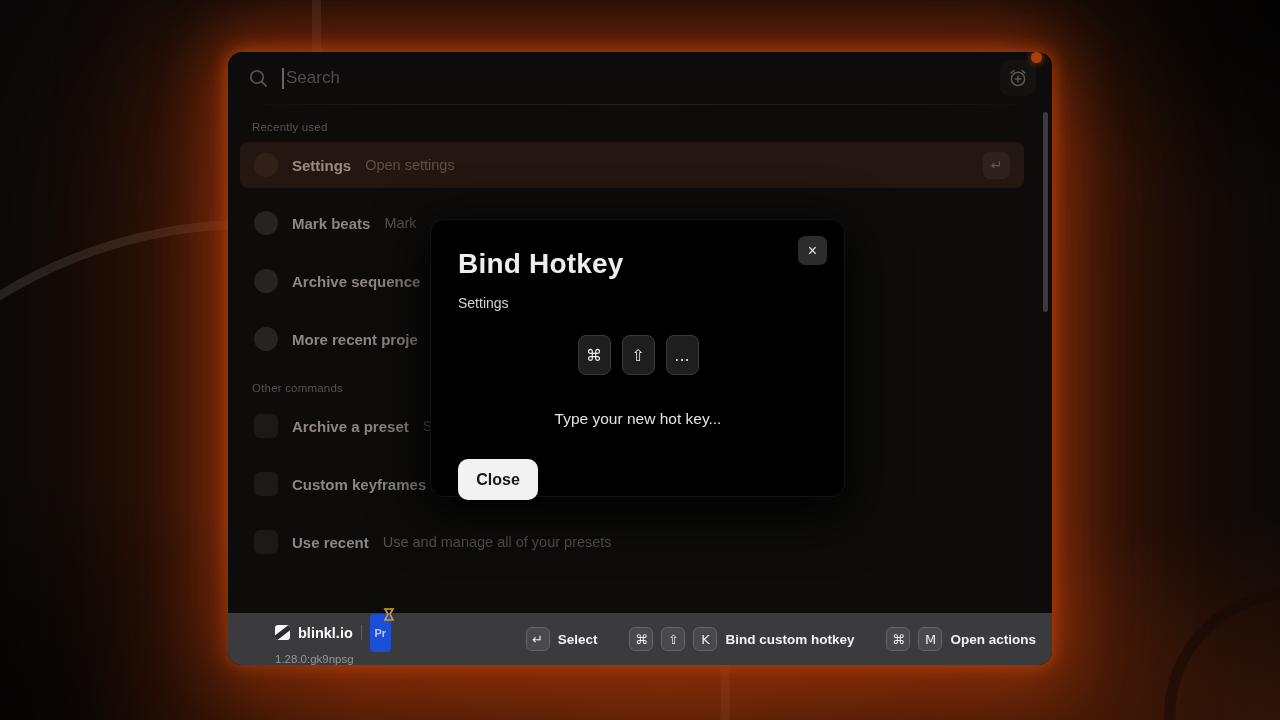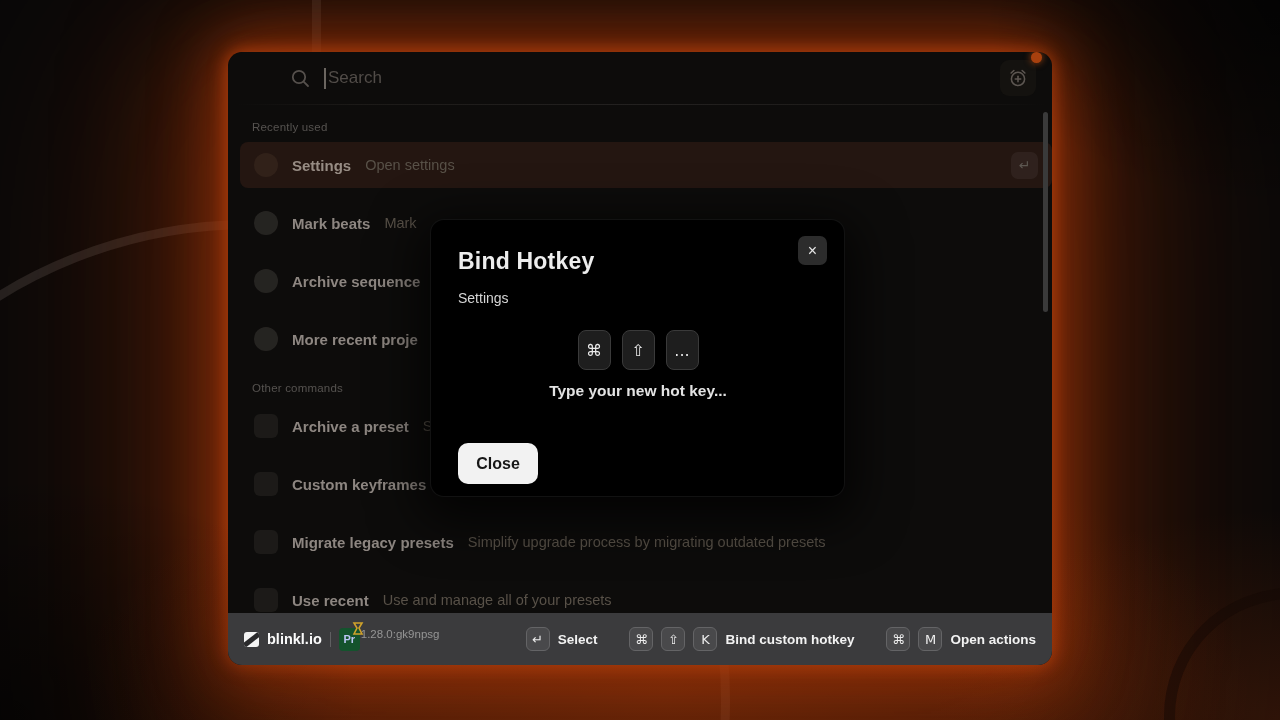--- a/index.html
+++ b/index.html
@@ -43,21 +43,21 @@
       0 90px 220px 110px rgba(140,45,6,0.28);
   }
 
   .palette {
     position:absolute; left:228px; top:52px; width:824px; height:613px;
     background:#0d0c0b; border-radius:14px; overflow:hidden; z-index:5;
     display:flex; flex-direction:column;
   }
 
   
-  .search-row { height:52px; display:flex; align-items:center; padding:4px 16px; flex:0 0 auto;margin-left:42px; }
+  .search-row { height:52px; display:flex; align-items:center; padding:4px 16px; flex:0 0 auto; }
   .search-glyph { width:20px; height:20px; margin-left:4px; flex:0 0 auto; }
   .text-cursor { width:2px; height:21px; background:#6b6660; margin-left:14px; flex:0 0 auto; }
   .search-input {
     flex:1; background:transparent; border:none; outline:none;
     font-family:"Liberation Sans", sans-serif; font-size:17px; color:#8d8681; padding-left:2px;
   }
   .search-input::placeholder { color:#514c48; opacity:1; }
   .alarm-btn {
     width:36px; height:36px; border-radius:9px; background:#14120f; position:relative;
     display:flex; align-items:center; justify-content:center; flex:0 0 auto;
@@ -65,21 +65,21 @@
   .alarm-dot {
     position:absolute; right:-6px; top:-8px; width:11px; height:11px; border-radius:50%;
     background:#a8400e; box-shadow:0 0 6px 1px rgba(190,80,20,0.6);
   }
   .search-divider {
     height:1px; flex:0 0 auto; margin:0 8px;
     background:linear-gradient(90deg, transparent, #1c1a18 15%, #232120 50%, #1c1a18 85%, transparent);
   }
 
   
-  .list { flex:1; padding:8px 0 0 12px; position:relative; overflow:hidden; }
+  .list { flex:1; padding:8px 28px 0 12px; position:relative; overflow:hidden; }
   .section-label { font-size:11.5px; color:#565350; padding:8px 14px 9px 12px; letter-spacing:0.2px; }
   .row {
     height:46px; border-radius:8px; display:flex; align-items:center;
     padding:0 14px 0 14px; margin-bottom:12px;
   }
   .row.selected { background:#241611; }
   .row-icon {
     width:24px; height:24px; border-radius:50%; background:#3b3835; opacity:0.55;
     margin-right:14px; flex:0 0 auto;
   }
@@ -97,33 +97,33 @@
   .scroll-thumb {
     position:absolute; right:4px; top:60px; width:5px; height:200px;
     background:#3a3a3a; border-radius:3px; z-index:6;
   }
 
   
   .footer {
     flex:0 0 52px; background:#3b3b3d; display:flex; align-items:center;
     padding:0 16px; position:relative;
   }
-  .brand-block { display:flex; flex-direction:row; justify-content:flex-start; gap:1px; }
+  .brand-block { display:flex; flex-direction:column; justify-content:flex-start; gap:1px;margin-left:31px; }
   .brand-line { display:flex; align-items:center; gap:8px; }
   .brand-logo {
     width:15px; height:15px; border-radius:3px; background:#f4f4f4; position:relative; overflow:hidden;
   }
   .brand-logo::after {
     content:""; position:absolute; left:-3px; top:5px; width:22px; height:5px;
     background:#2a2a2c; transform:rotate(-38deg);
   }
   .brand-name { font-size:14.5px; font-weight:bold; color:#fafafa; }
   .brand-sep { width:1px; height:15px; background:#5f5f61; }
   .pr-badge {
-    width:21px; height:23px; border-radius:4px; background:#14532d; position:relative;
+    width:21px; height:38px; border-radius:4px; background:#1d4ed8; position:relative;
     display:flex; align-items:center; justify-content:center;
     font-size:11px; font-weight:bold; color:#bcc6f6;
   }
   .pr-pin { position:absolute; right:-4px; top:-6px; }
   .version { font-size:11.5px; color:#959595; }
 
   .shortcuts { position:absolute; right:254px; top:0; height:100%; display:flex; align-items:center; gap:14px; }
   .shortcuts { right:auto; left:286px; width:522px; justify-content:flex-end; }
   .shortcut { display:flex; align-items:center; gap:8px; }
   .shortcut + .shortcut { margin-left:18px; }
@@ -140,31 +140,31 @@
     position:absolute; left:430px; top:219px; width:415px; height:278px;
     background:#000; border:1px solid rgba(255,255,255,0.07); border-radius:14px;
     z-index:10; padding:28px 26px 0 27px;
     box-shadow:0 14px 50px 10px rgba(0,0,0,0.75);
   }
   .modal-close {
     position:absolute; right:17px; top:16px; width:29px; height:29px;
     background:#2c2c2c; border-radius:7px; display:flex; align-items:center; justify-content:center;
     font-size:16px; color:#e6e6e6; line-height:1;
   }
-  .modal-title { font-size:23px; font-weight:bold; color:#ededed; letter-spacing:0.2px; }
+  .modal-title { font-size:28px; font-weight:bold; color:#ededed; letter-spacing:0.2px; }
   .modal-context { margin-top:15px; font-size:14px; color:#d6d6d6; }
   .keycap-row { margin-top:24px; display:flex; justify-content:center; gap:11px; }
   .keycap {
     width:33px; height:40px; background:#1e1e1e; border:1px solid #3a3a3a; border-radius:8px;
     display:flex; align-items:center; justify-content:center;
     font-family:"DejaVu Sans", sans-serif; font-size:16px; color:#e9e9e9;
   }
-  .modal-hint { margin-top:12px; text-align:center; font-size:15.5px; color:#e3e3e3;font-weight:bold; }
+  .modal-hint { margin-top:35px; text-align:center; font-size:15.5px; color:#e3e3e3; }
   .close-btn {
-    margin-top:43px; width:80px; height:41px; background:#f2f2f2; color:#171717;
+    margin-top:31px; width:80px; height:41px; background:#f2f2f2; color:#171717;
     border:none; border-radius:10px; font-family:"Liberation Sans", sans-serif;
     font-size:16px; font-weight:bold;
     box-shadow:0 0 0 1px rgba(0,0,0,0.25), 0 2px 5px rgba(0,0,0,0.5);
   }
 </style>
 </head>
 <body>
 
 <div class="stage">
 
@@ -228,25 +228,20 @@
         <div class="row-icon square"></div>
         <span class="row-title">Archive a preset</span>
         <span class="row-sub">S</span>
       </div>
 
       <div class="row">
         <div class="row-icon square"></div>
         <span class="row-title">Custom keyframes</span>
       </div>
 
-      <div class="row">
-        <div class="row-icon square"></div>
-        <span class="row-title">Migrate legacy presets</span>
-        <span class="row-sub">Simplify upgrade process by migrating outdated presets</span>
-      </div>
 
       <div class="row">
         <div class="row-icon square"></div>
         <span class="row-title">Use recent</span>
         <span class="row-sub">Use and manage all of your presets</span>
       </div>
     </div>
 
     <div class="scroll-thumb"></div>
 

